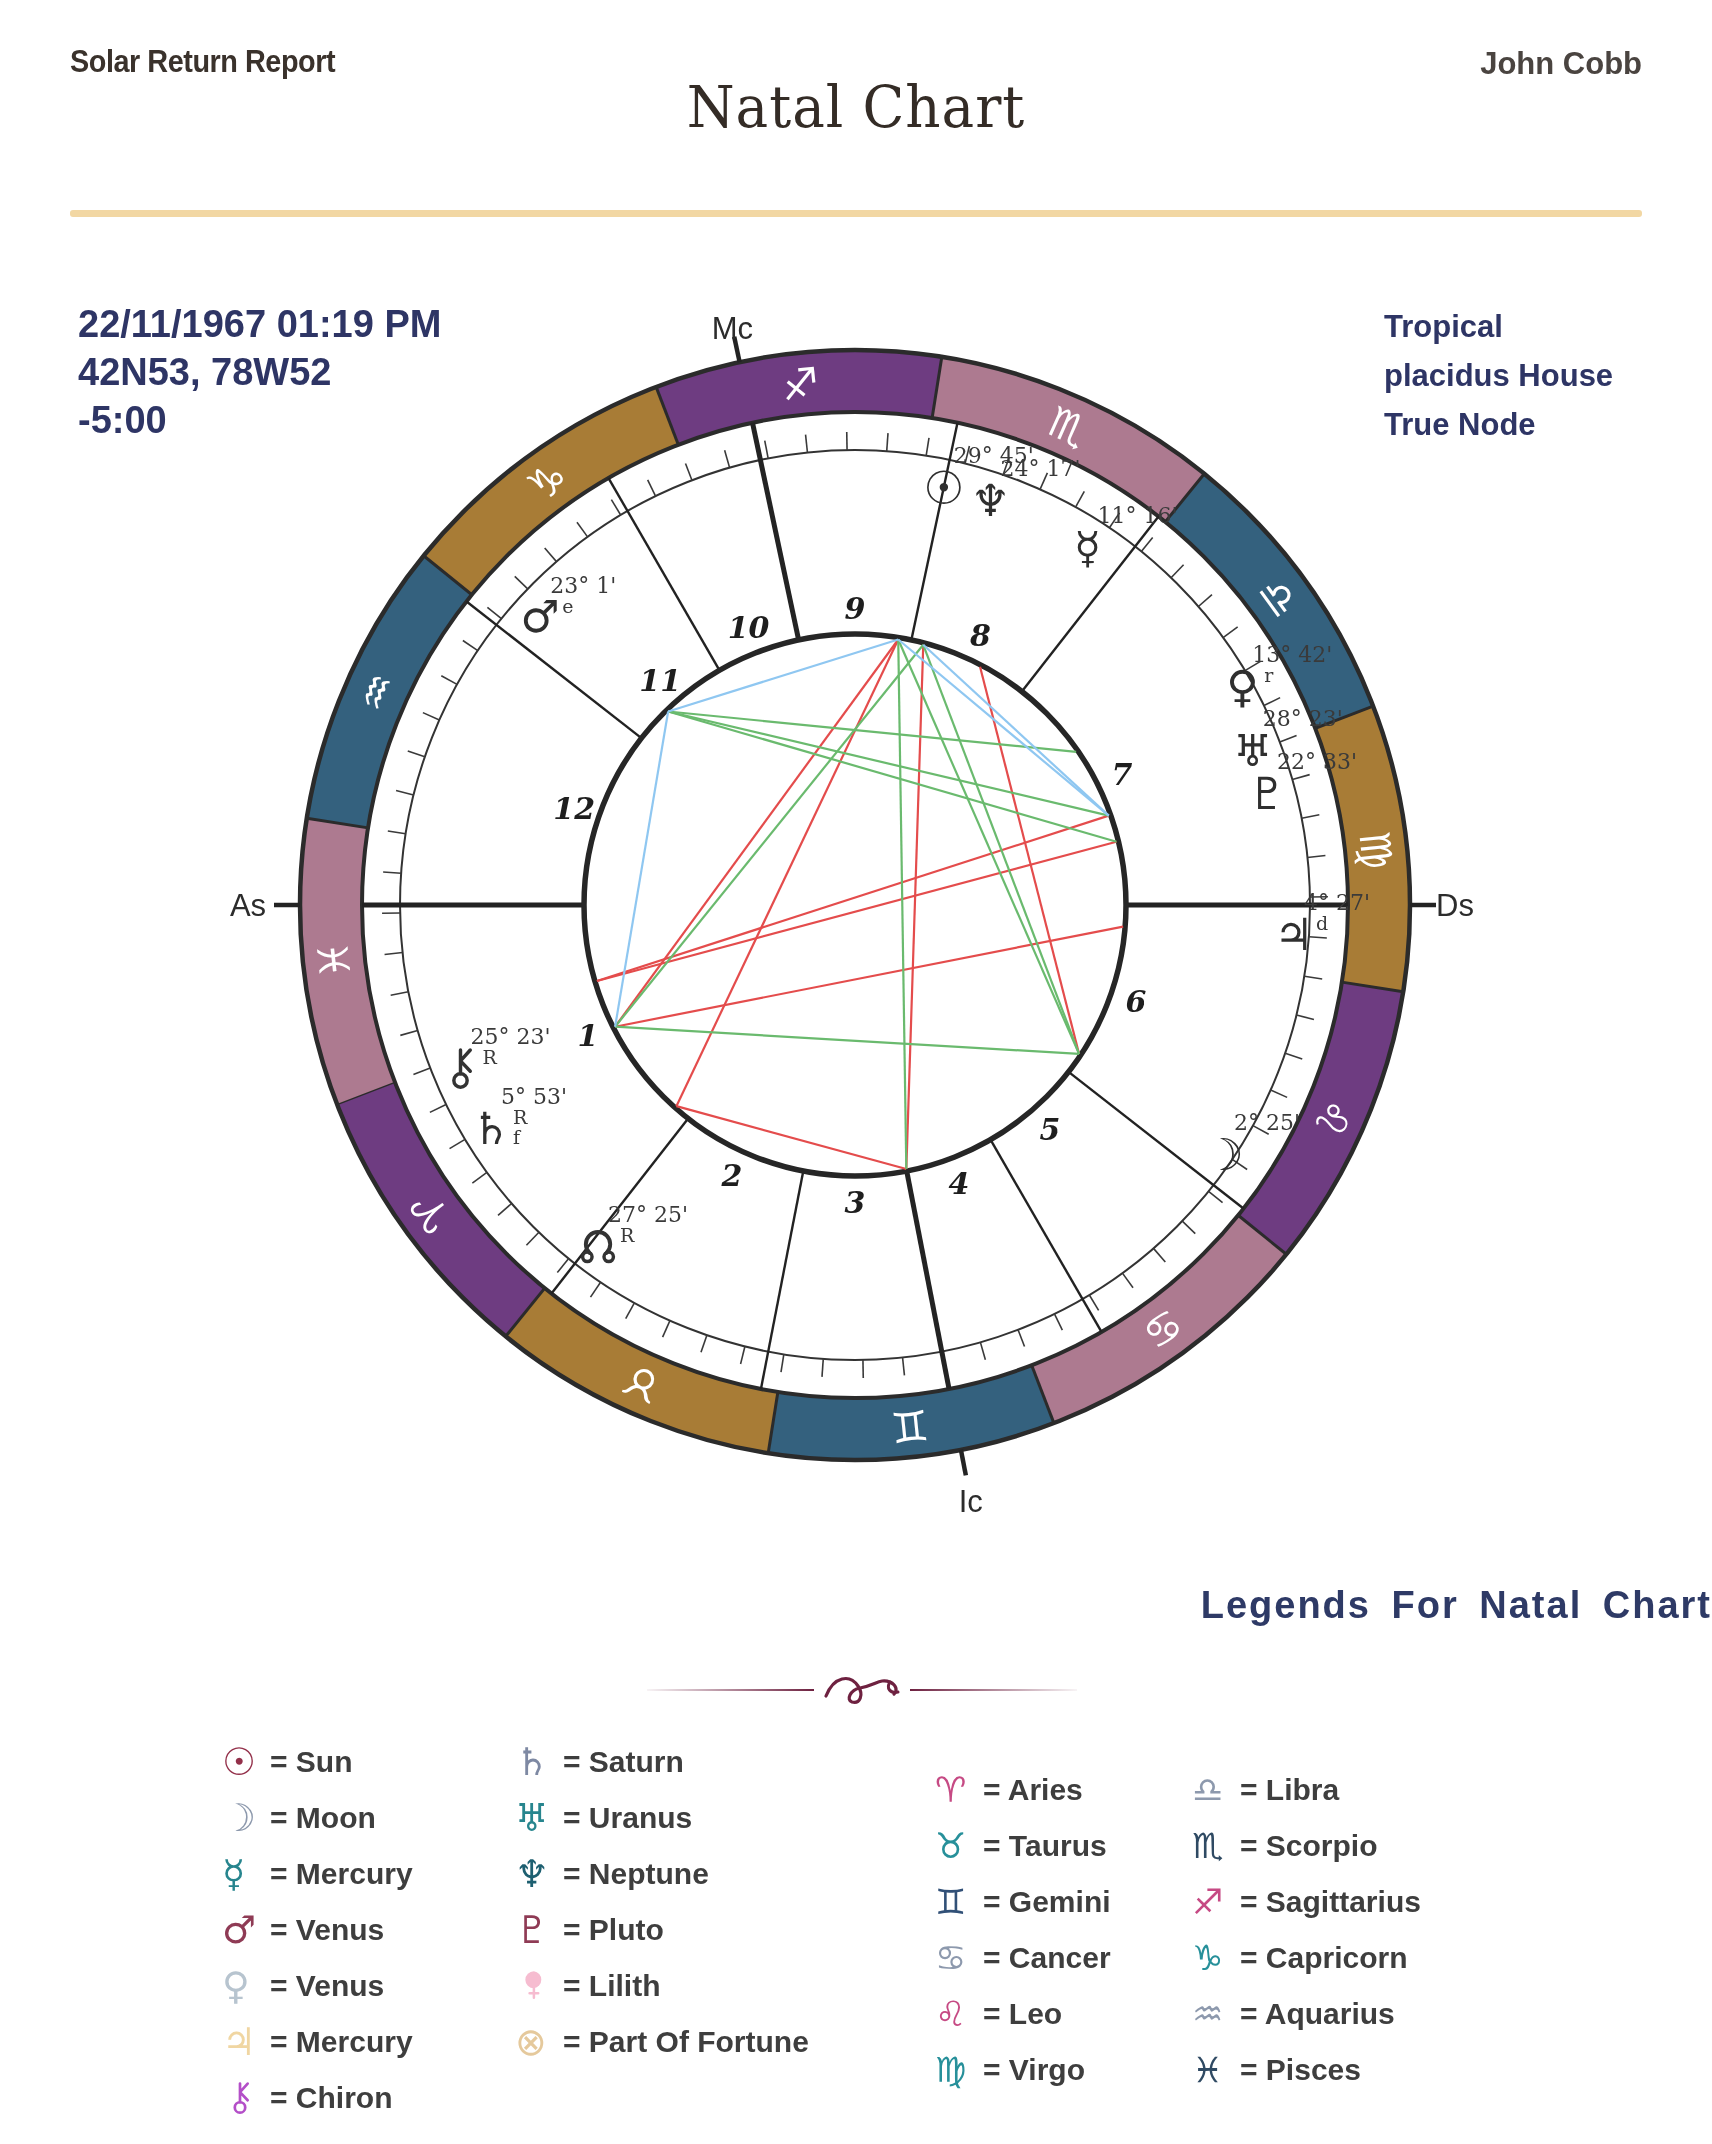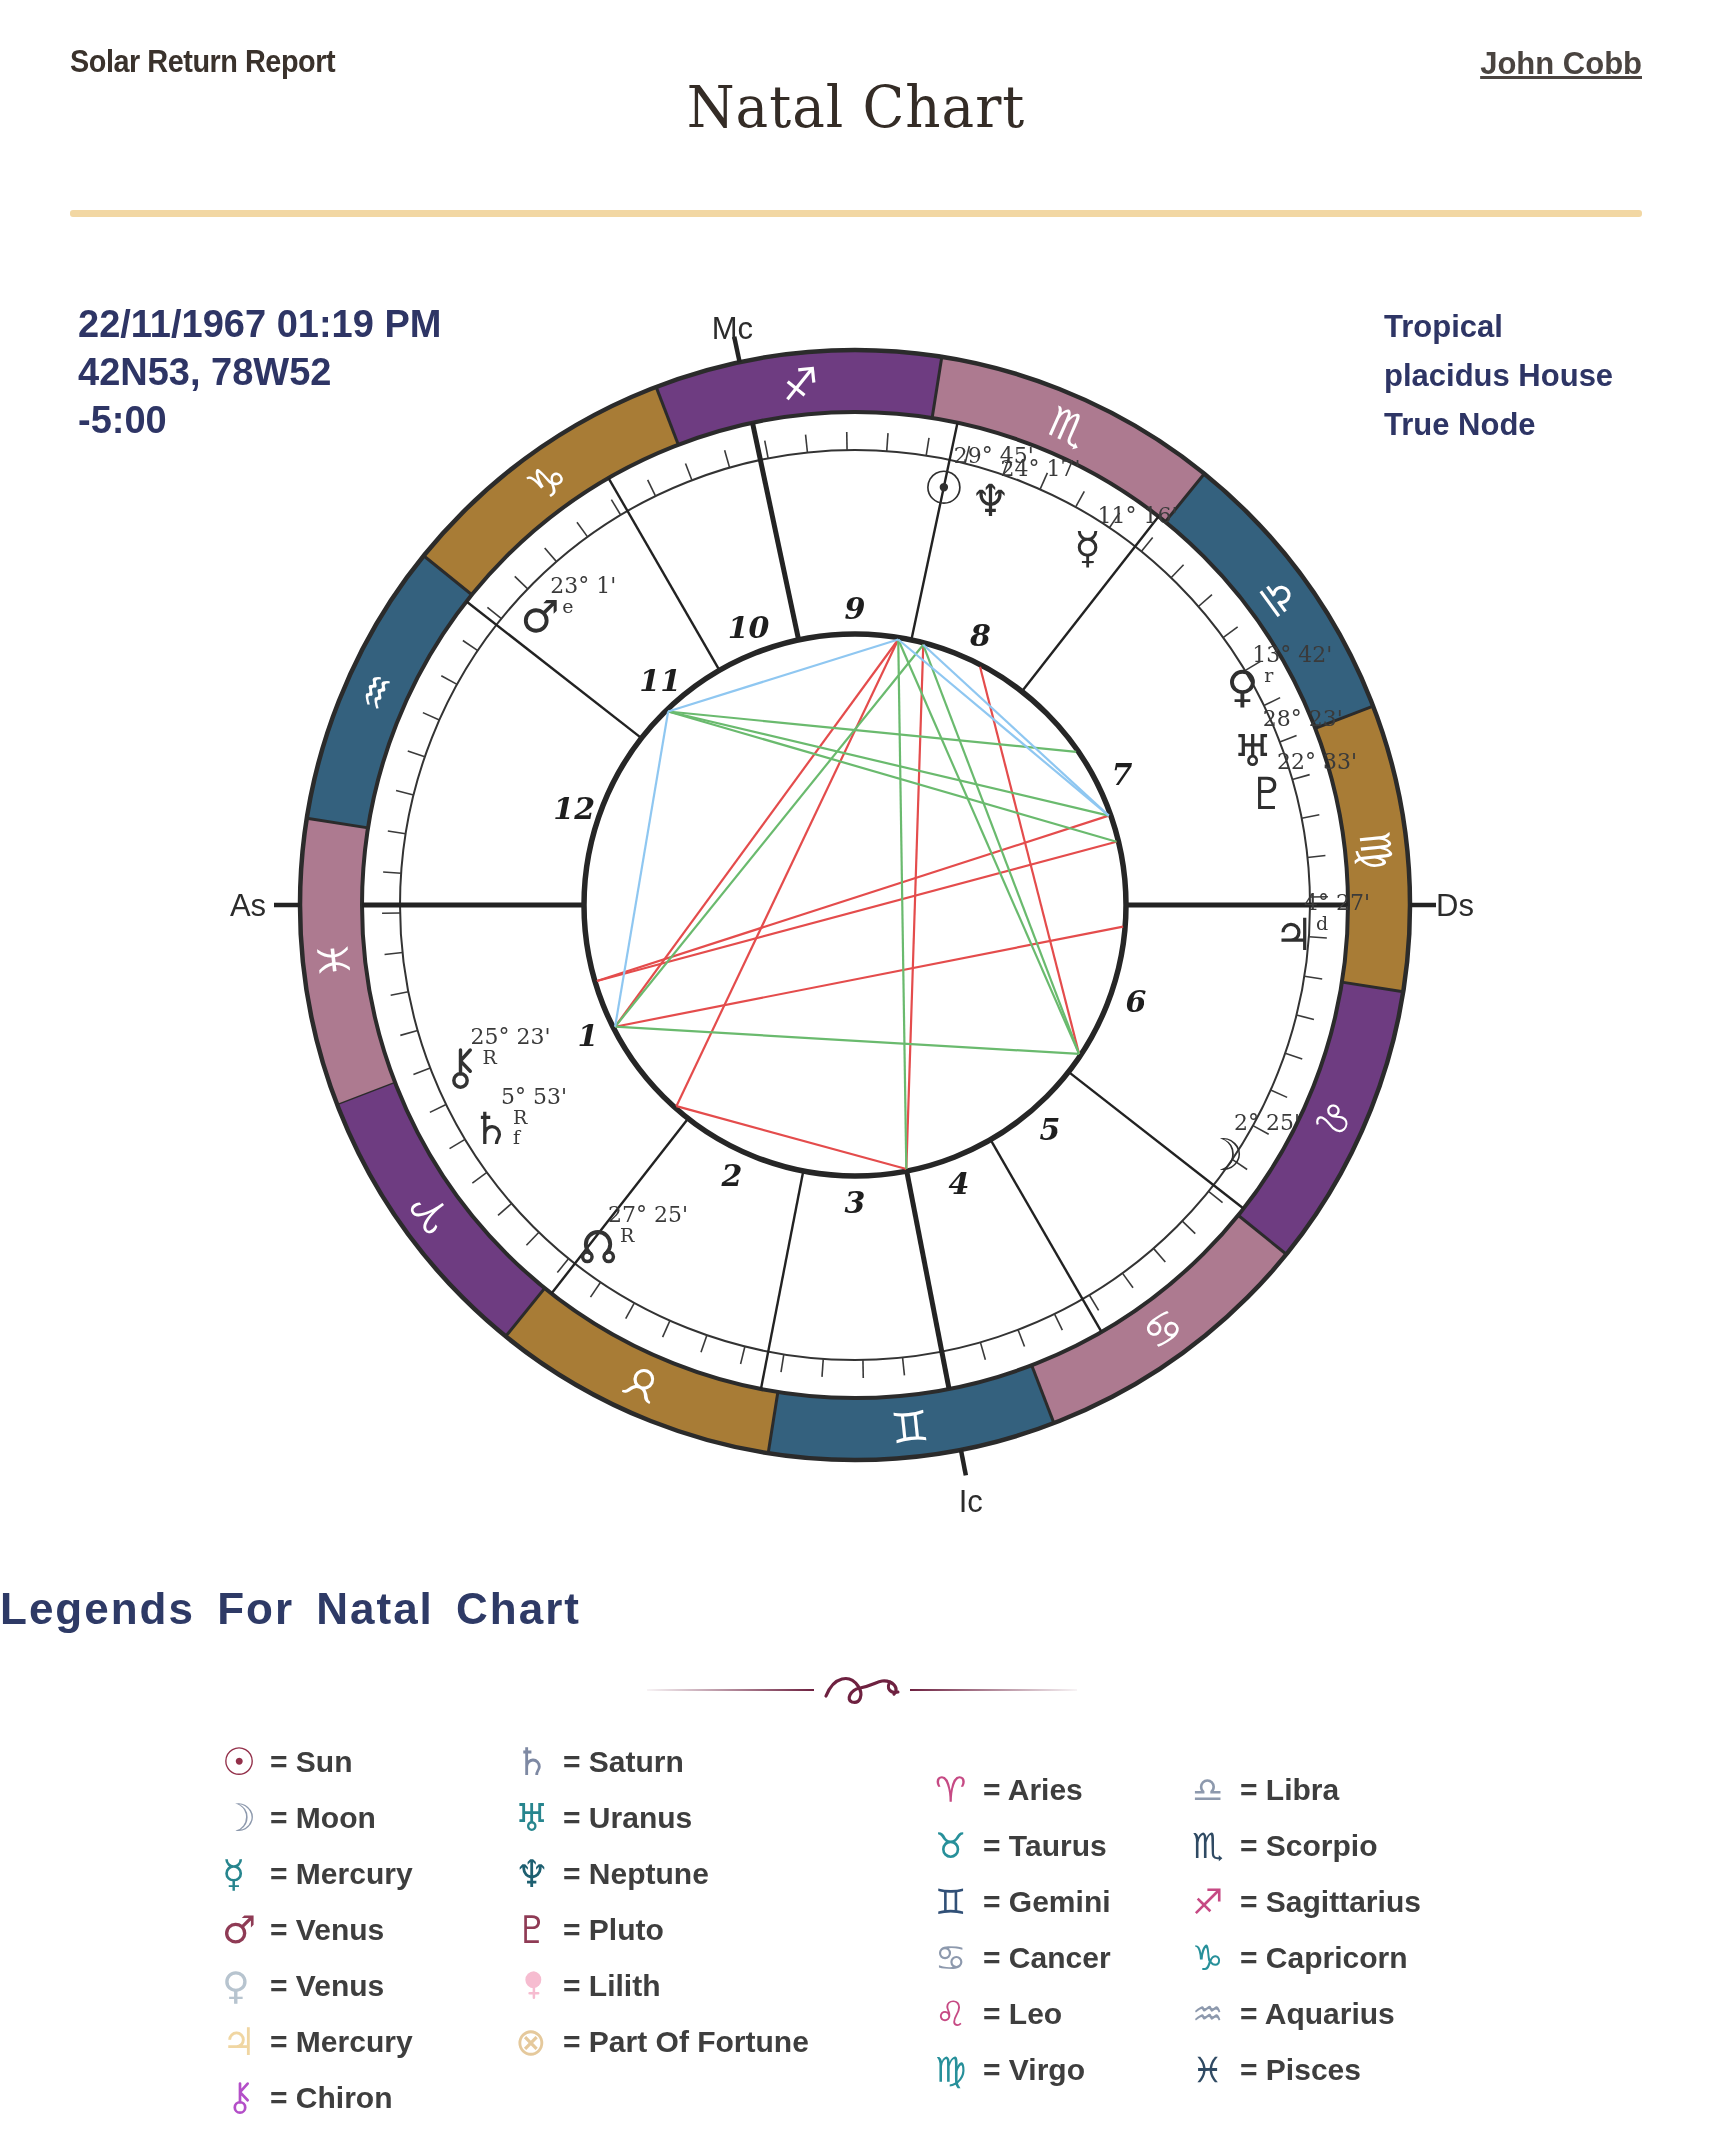--- a/index.html
+++ b/index.html
@@ -1,28 +1,28 @@
 <!DOCTYPE html>
 <html><head>
 <meta charset="utf-8">
 <style>
   html,body{margin:0;padding:0;background:#ffffff;}
   .page{position:relative;width:1712px;height:2144px;background:#fff;overflow:hidden;
         font-family:"Liberation Sans",sans-serif;}
   .report-title{position:absolute;left:70px;top:44px;font-size:31px;font-weight:700;
         color:#3a322c;letter-spacing:-0.5px;transform:scaleX(0.93);transform-origin:left center;}
-  .person-name{position:absolute;right:70px;top:46px;font-size:31px;font-weight:700;color:#4a4440;text-decoration:underline;}
+  .person-name{position:absolute;right:70px;top:46px;font-size:31px;font-weight:700;color:#4a4440;}
   .page-title{position:absolute;left:0;right:0;top:74px;text-align:center;
         font-family:"DejaVu Serif",serif;font-size:57px;font-weight:500;color:#342c26;letter-spacing:1px;
         transform:scaleX(0.96);}
   .top-rule{position:absolute;left:70px;right:70px;top:210px;height:7px;background:#f2d7a3;border-radius:3px;}
   .info-left{position:absolute;left:78px;top:300px;font-size:38px;font-weight:700;color:#2e3565;line-height:48px;}
   .info-right{position:absolute;left:1384px;top:302px;width:290px;font-size:31px;font-weight:700;color:#2e3565;line-height:49px;}
   .wheel-wrap{position:absolute;left:215px;top:265px;width:1280px;height:1280px;}
-  .legends-title{position:absolute;left:0;right:0;top:1584px;text-align:left;font-size:44px;font-weight:700;
+  .legends-title{position:absolute;left:0;right:0;top:1584px;text-align:right;font-size:38px;font-weight:700;
         color:#2e3a66;letter-spacing:2px;word-spacing:8px;}
   .legend-divider{position:absolute;left:647px;top:1668px;width:430px;height:44px;display:flex;align-items:center;justify-content:center;}
   .ldiv-line{height:2.5px;flex:1;}
   .ldiv-line.left{background:linear-gradient(to left,#6e2140,rgba(110,33,64,0.05));}
   .ldiv-line.right{background:linear-gradient(to right,#6e2140,rgba(110,33,64,0.05));}
   .ldiv-orn{width:84px;height:40px;flex:0 0 auto;margin:0 6px;}
   .leg-col{position:absolute;}
   #leg-col-1{left:222px;top:1734px;}
   #leg-col-2{left:515px;top:1734px;}
   #leg-col-3{left:935px;top:1762px;}

